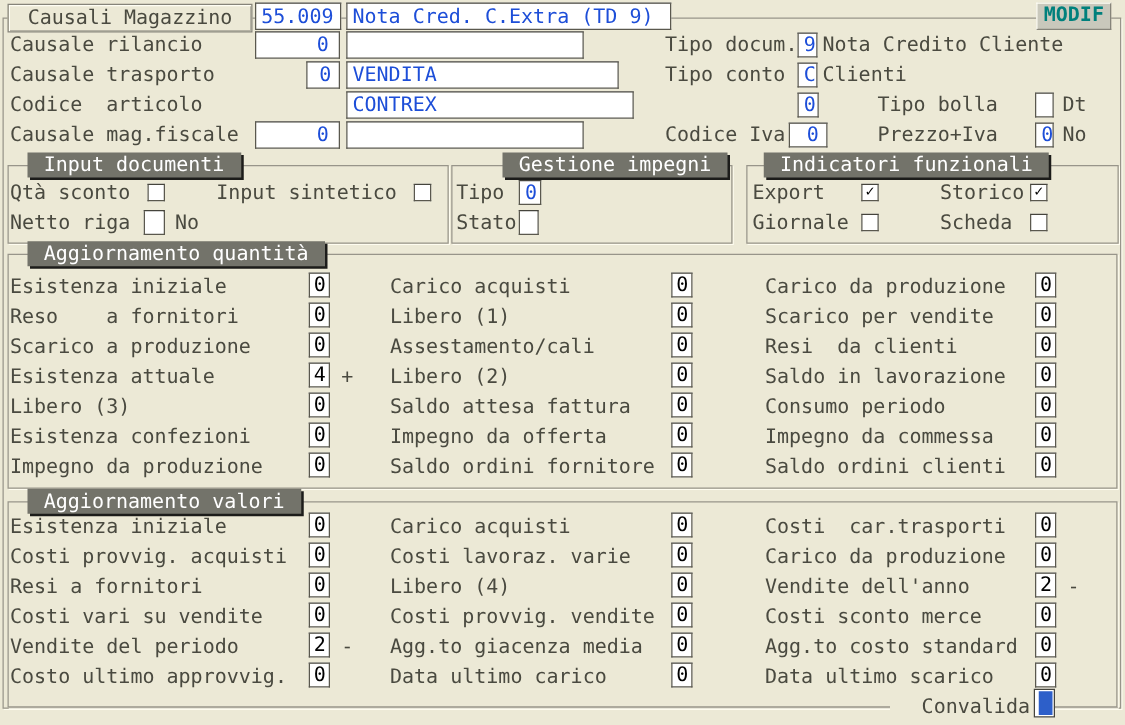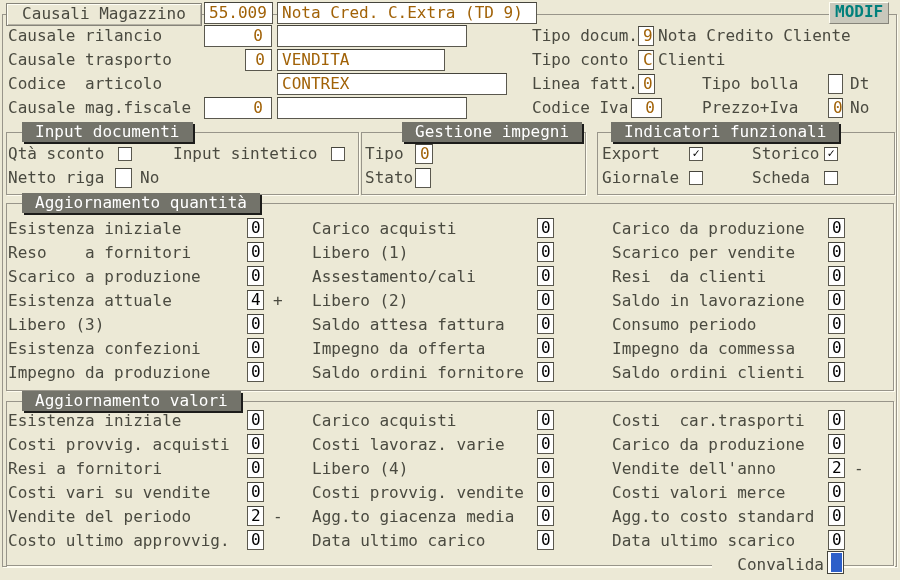--- a/index.html
+++ b/index.html
@@ -7,21 +7,21 @@
        font-family:"DejaVu Sans Mono","Liberation Mono",monospace;
        font-size:16px;color:#4a4a40;overflow:hidden;}
   #screen{position:relative;width:900px;height:580px;}
   .abs{position:absolute;}
   .lbl{color:#4a4a40;white-space:pre;line-height:24px;}
   .frame{position:absolute;border:1px solid #98958a;box-shadow:1px 1px 0 #fffdf0;}
   .gbox{position:absolute;border:1px solid #98958a;box-shadow:1px 1px 0 #fffdf0;}
   .ghead{position:absolute;background:#73736a;color:#fff;height:20px;line-height:20px;
          padding:0 13px;box-shadow:2px 2px 0 #1c1c1a;white-space:pre;z-index:6;}
   .box{position:absolute;background:#fff;border:1px solid #5a584e;border-top-color:#45443c;
-       box-sizing:border-box;height:22px;line-height:20px;color:#a16207;white-space:pre;z-index:5;}
+       box-sizing:border-box;height:22px;line-height:20px;color:#1d4ed8;white-space:pre;z-index:5;}
   .sm{height:20px;line-height:18px;}
   .num{text-align:right;padding-right:8px;}
   .num6{text-align:right;padding-right:6px;}
   .txt{padding-left:4px;}
   .ctr{padding-left:4px;}
   .cb{position:absolute;width:14px;height:14px;background:#fff;border:1px solid #5a584e;
       border-top-color:#45443c;box-sizing:border-box;text-align:center;line-height:11px;
       font-size:12px;font-weight:bold;color:#000;z-index:5;}
   .titlebtn{position:absolute;left:6px;top:3px;width:194px;height:21px;line-height:19px;
       text-align:center;background:#ECE9D6;border:1px solid #86847a;
@@ -59,21 +59,21 @@
   <div class="modif">MODIF</div>
 
   <div class="abs" style="left:0;top:24px;width:900px;height:24px;">
     <span class="lbl abs" style="left:8px;">Causale rilancio</span>
     <span class="box num" style="left:204px;top:1px;width:68px;">0</span>
     <span class="box txt" style="left:277px;top:1px;width:190px;"></span>
   </div>
   <div class="abs" style="left:0;top:48px;width:900px;height:24px;">
     <span class="lbl abs" style="left:8px;">Causale trasporto</span>
     <span class="box num6" style="left:245px;top:1px;width:27px;">0</span>
-    <span class="box txt" style="left:277px;top:1px;width:168px;">VENDITA</span>
+    <span class="box txt" style="left:277px;top:1px;width:218px;">VENDITA</span>
   </div>
   <div class="abs" style="left:0;top:72px;width:900px;height:24px;">
     <span class="lbl abs" style="left:8px;">Codice  articolo</span>
     <span class="box txt" style="left:277px;top:1px;width:230px;">CONTREX</span>
   </div>
   <div class="abs" style="left:0;top:96px;width:900px;height:24px;">
     <span class="lbl abs" style="left:8px;">Causale mag.fiscale</span>
     <span class="box num" style="left:204px;top:1px;width:68px;">0</span>
     <span class="box txt" style="left:277px;top:1px;width:190px;"></span>
   </div>
@@ -82,21 +82,20 @@
     <span class="rl">Tipo docum.</span>
     <span class="box ctr sm" style="left:106px;top:2px;width:16px;">9</span>
     <span class="rl" style="left:126px;">Nota Credito Cliente</span>
   </div>
   <div class="rrow" style="top:48px;">
     <span class="rl">Tipo conto</span>
     <span class="box ctr sm" style="left:106px;top:2px;width:16px;">C</span>
     <span class="rl" style="left:126px;">Clienti</span>
   </div>
   <div class="rrow" style="top:72px;">
-    <span class="rl">Linea fatt.</span>
     <span class="box ctr sm" style="left:106px;top:2px;width:17px;">0</span>
     <span class="rl" style="left:170px;">Tipo bolla</span>
     <span class="box ctr sm" style="left:296px;top:2px;width:15px;"></span>
     <span class="rl" style="left:318px;">Dt</span>
   </div>
   <div class="rrow" style="top:96px;">
     <span class="rl">Codice Iva</span>
     <span class="box num6 sm" style="left:99px;top:2px;width:31px;">0</span>
     <span class="rl" style="left:170px;">Prezzo+Iva</span>
     <span class="box ctr sm" style="left:296px;top:2px;width:15px;">0</span>
@@ -359,21 +358,21 @@
         <span class="gsuffix"></span>
       </div>
 
       <div class="grow">
         <span class="glabel">Vendite dell'anno</span>
         <span class="vbox">2</span>
         <span class="gsuffix">-</span>
       </div>
 
       <div class="grow">
-        <span class="glabel">Costi valori merce</span>
+        <span class="glabel">Costi sconto merce</span>
         <span class="vbox">0</span>
         <span class="gsuffix"></span>
       </div>
 
       <div class="grow">
         <span class="glabel">Agg.to costo standard</span>
         <span class="vbox">0</span>
         <span class="gsuffix"></span>
       </div>
 

